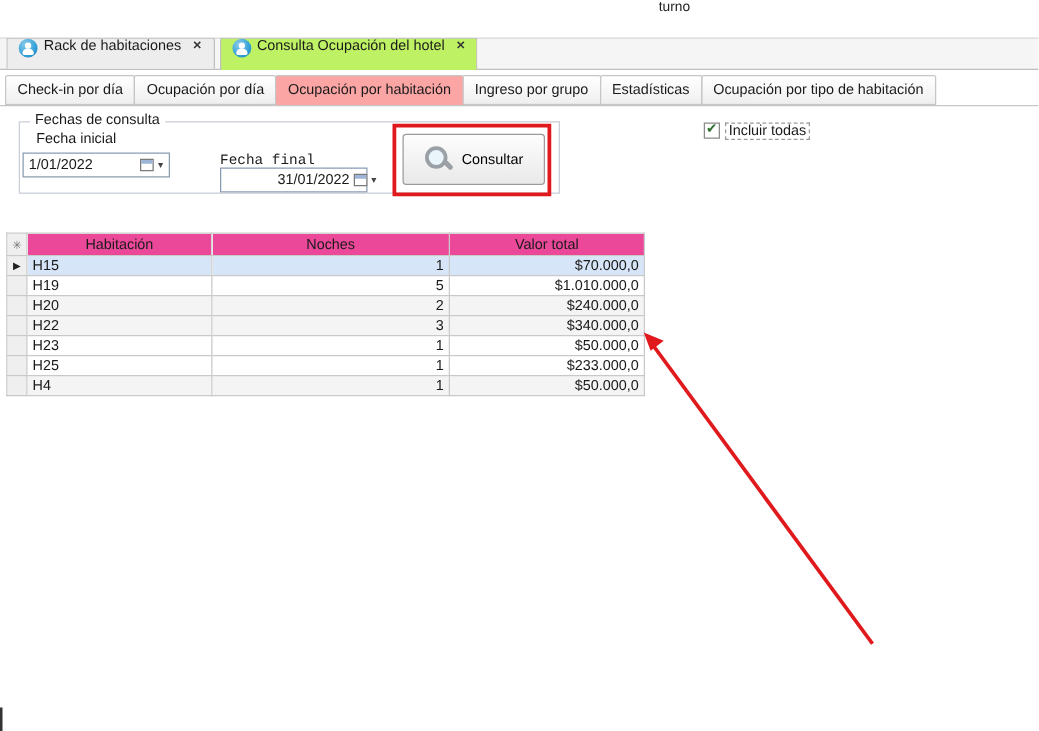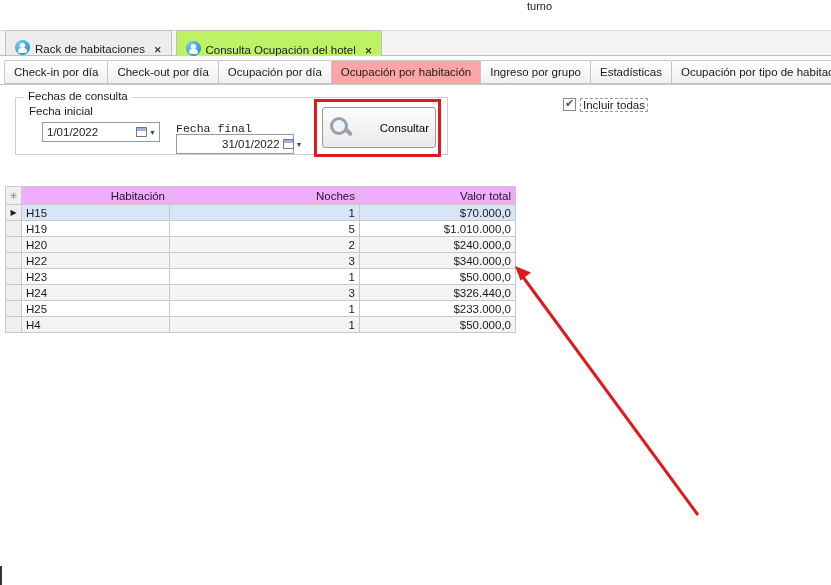--- a/index.html
+++ b/index.html
@@ -5,21 +5,21 @@
   html,body{margin:0;padding:0;background:#fff;}
   .page{position:relative;width:831px;height:585px;overflow:hidden;background:#fff;
         font-family:"Liberation Sans",sans-serif;color:#1a1a1a;}
   
   .topbar{position:absolute;left:0;top:0;width:100%;height:30px;background:#fff;}
   .turno{position:absolute;left:527px;top:0;font-size:11px;color:#222;}
   
   .doctabs{position:absolute;left:0;top:30px;width:100%;height:26px;background:#f5f5f5;
            border-top:1px solid #dadada;border-bottom:1px solid #bfbfbf;
            display:flex;align-items:flex-end;padding-left:5px;box-sizing:border-box;}
-  .doctab{height:24px;display:inline-flex;align-items:flex-end;gap:5px;padding:0 9px;
+  .doctab{height:24px;display:inline-flex;align-items:flex-start;gap:5px;padding:0 9px;
           border:1px solid #bfbfbf;border-bottom:none;background:#ededed;margin-right:4px;
           border-radius:2px 2px 0 0;font-size:11.5px;white-space:nowrap;}
   .doctab.active{background:#bef264;position:relative;z-index:2;margin-bottom:-1px;height:25px;}
   .tab-icon{width:15px;height:15px;border-radius:50%;flex:0 0 15px;position:relative;
             background:radial-gradient(circle at 35% 30%,#8ccbea,var(--iconblue) 60%,#1d7fb5);}
   .tab-icon::before{content:"";position:absolute;left:5px;top:3px;width:5px;height:5px;border-radius:50%;background:#fff;}
   .tab-icon::after{content:"";position:absolute;left:3px;top:8px;width:9px;height:5px;border-radius:5px 5px 2px 2px;background:#fff;}
   .tab-close{font-size:9px;color:#333;margin-left:4px;font-weight:bold;}
   
   .subtabs{position:absolute;left:0;top:60px;width:100%;height:25px;display:flex;
@@ -32,49 +32,49 @@
           position:relative;z-index:2;}
   
   .groupbox{position:absolute;left:15px;top:97px;width:433px;height:58px;
             border:1px solid #c9ced6;box-sizing:border-box;}
   .gb-legend{position:absolute;top:-8px;left:8px;background:#fff;padding:0 4px;font-size:11.5px;}
   .field-label{position:absolute;font-size:11.5px;}
   .lbl-start{left:13px;top:7px;}
   .lbl-end{left:160px;top:24px;font-family:Liberation Mono, monospace;}
   .datepicker{position:absolute;display:flex;align-items:center;width:118px;height:20px;
               border:1px solid #8a9cb2;background:#fff;box-sizing:border-box;}
-  .dp-start{left:26px;top:24px;gap:24px;}
+  .dp-start{left:2px;top:24px;gap:24px;}
   .dp-end{left:160px;top:36px;padding-left:41px;}
   .dp-value{flex:1;padding-left:4px;font-size:11.5px;}
   .dp-btn{display:flex;align-items:center;gap:2px;padding:0 3px;height:100%;}
   .cal-icon{display:inline-block;width:11px;height:10px;border:1px solid #7a7a7a;background:#fff;position:relative;box-sizing:border-box;}
   .cal-icon::before{content:"";position:absolute;left:0;top:0;right:0;height:3px;background:#9db6d8;}
   .dp-arrow{font-size:7px;color:#444;}
   .consultar{position:absolute;left:306px;top:9px;width:114px;height:41px;
              border:1px solid #9a9a9a;border-radius:3px;
              background:linear-gradient(#fdfdfd,#e9e9e9);
-             display:flex;align-items:center;justify-content:space-between;gap:7px;
+             display:flex;align-items:center;justify-content:center;gap:7px;
              font-size:11.5px;font-family:"Liberation Sans",sans-serif;cursor:pointer;}
   .magnifier{position:relative;width:23px;height:23px;display:inline-block;flex:0 0 23px;}
   .magnifier::before{content:"";position:absolute;left:1px;top:1px;width:12px;height:12px;
              border:3px solid #9aa0a6;border-radius:50%;background:#eaf4fb;}
   .magnifier::after{content:"";position:absolute;left:15px;top:14px;width:9px;height:4px;
              background:#9aa0a6;transform:rotate(45deg);border-radius:2px;}
   
   .includeall{position:absolute;left:563px;top:97px;display:flex;align-items:center;gap:4px;height:15px;}
   .cb{width:13px;height:13px;border:1px solid #8a8a8a;background:#fff;box-sizing:border-box;
       display:flex;align-items:center;justify-content:center;}
   .checkmark{font-size:11px;color:#2f6f2f;line-height:1;margin-top:-2px;visibility:hidden;}
   .includeall.checked .checkmark{visibility:visible;}
   .cb-label{font-size:11.5px;border:1px dashed #9a9a9a;padding:0 2px;}
   
   table.grid{position:absolute;left:5px;top:186px;border-collapse:collapse;table-layout:fixed;}
   .grid th,.grid td{border:1px solid #c9c9c9;height:16px;font-size:11.5px;padding:0 4px;
       overflow:hidden;white-space:nowrap;box-sizing:border-box;}
-  .grid th{background:#f0abfc;font-weight:400;text-align:right;height:18px;}
+  .grid th{background:#ec4899;font-weight:400;text-align:center;height:18px;}
   .grid .selcol{background:#efefef;padding:0;text-align:center;font-size:8px;color:#222;}
   .grid th.selcol{font-size:9px;color:#777;}
   .grid td.num{text-align:right;}
   .grid tr.alt td:not(.selcol){background:#f4f4f4;}
   .grid tr.selected td:not(.selcol){background:var(--selblue);margin-top:30px;}
   
   .red-rect{position:absolute;left:314px;top:99px;width:127px;height:58px;
             border:3px solid var(--red);box-sizing:border-box;z-index:40;pointer-events:none;}
   svg.arrow{position:absolute;left:0;top:0;z-index:39;pointer-events:none;}
   svg.arrow line{stroke:var(--red);stroke-width:3;}
@@ -98,21 +98,20 @@
     </div>
     <div class="doctab active">
       <span class="tab-icon"></span>
       <span>Consulta Ocupación del hotel</span>
       <span class="tab-close">✕</span>
     </div>
   </div>
 
   <div class="subtabs" id="subtabs">
       <div class="subtab">Check-in por día</div>
-      <div class="subtab">Check-out por día</div>
       <div class="subtab">Ocupación por día</div>
       <div class="subtab active">Ocupación por habitación</div>
       <div class="subtab">Ingreso por grupo</div>
       <div class="subtab">Estadísticas</div>
       <div class="subtab">Ocupación por tipo de habitación</div>
     </div>
 
   <div class="groupbox">
     <span class="gb-legend">Fechas de consulta</span>
 
@@ -186,26 +185,20 @@
           <td>H22</td>
           <td class="num">3</td>
           <td class="num">$340.000,0</td>
         </tr>
         <tr class="">
           <td class="selcol"></td>
           <td>H23</td>
           <td class="num">1</td>
           <td class="num">$50.000,0</td>
         </tr>
-        <tr class="alt">
-          <td class="selcol"></td>
-          <td>H24</td>
-          <td class="num">3</td>
-          <td class="num">$326.440,0</td>
-        </tr>
         <tr class="">
           <td class="selcol"></td>
           <td>H25</td>
           <td class="num">1</td>
           <td class="num">$233.000,0</td>
         </tr>
         <tr class="alt">
           <td class="selcol"></td>
           <td>H4</td>
           <td class="num">1</td>

